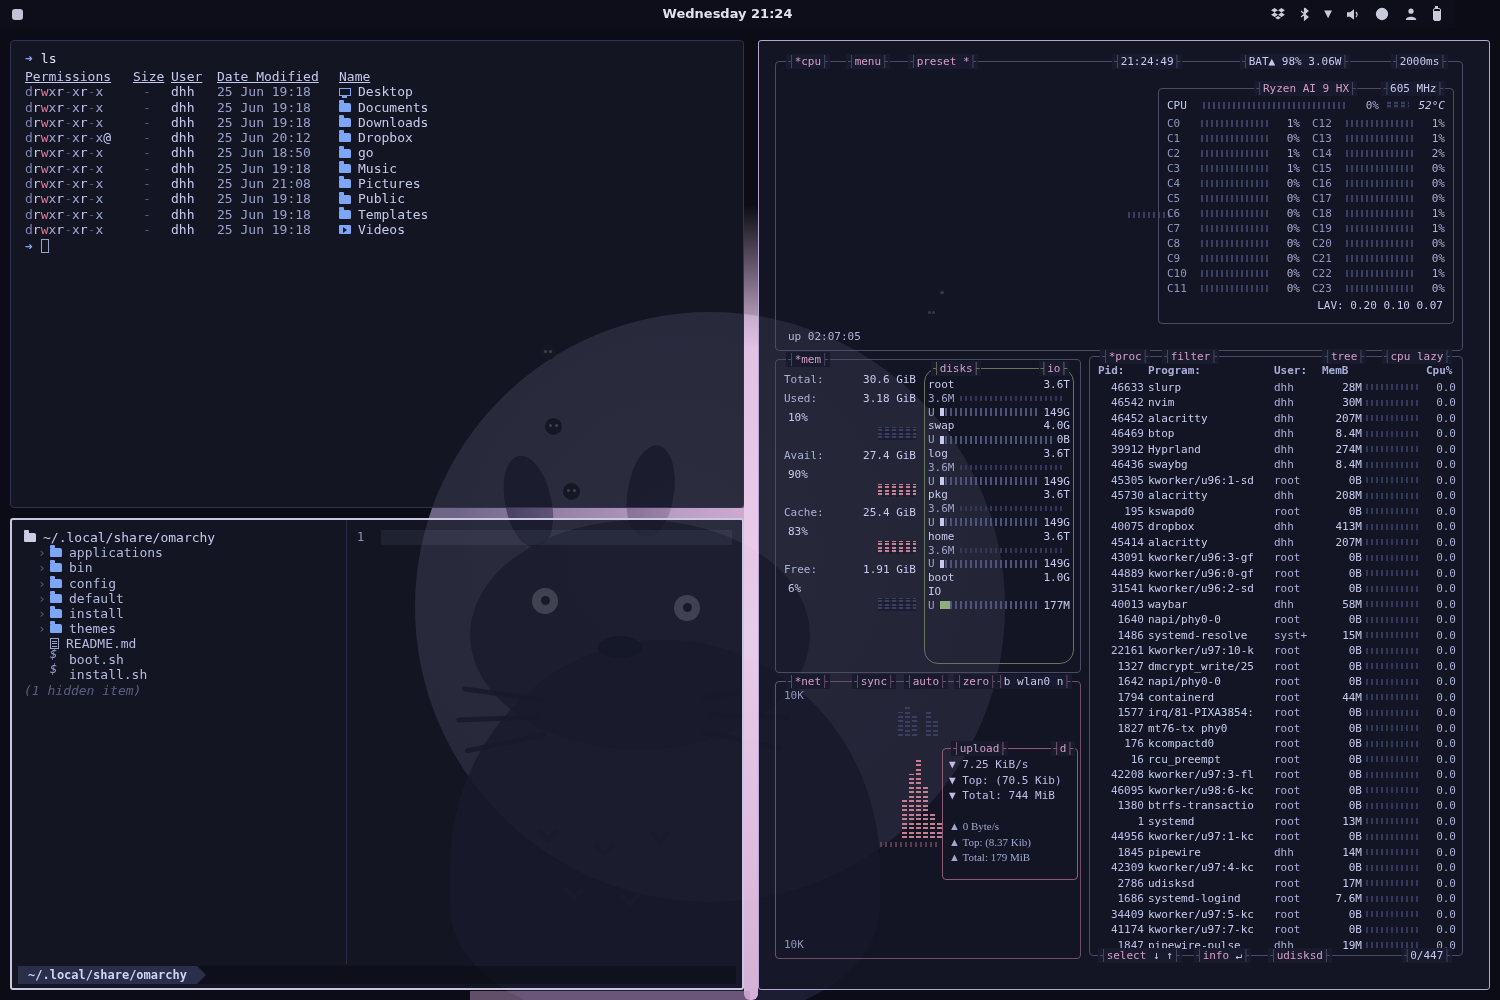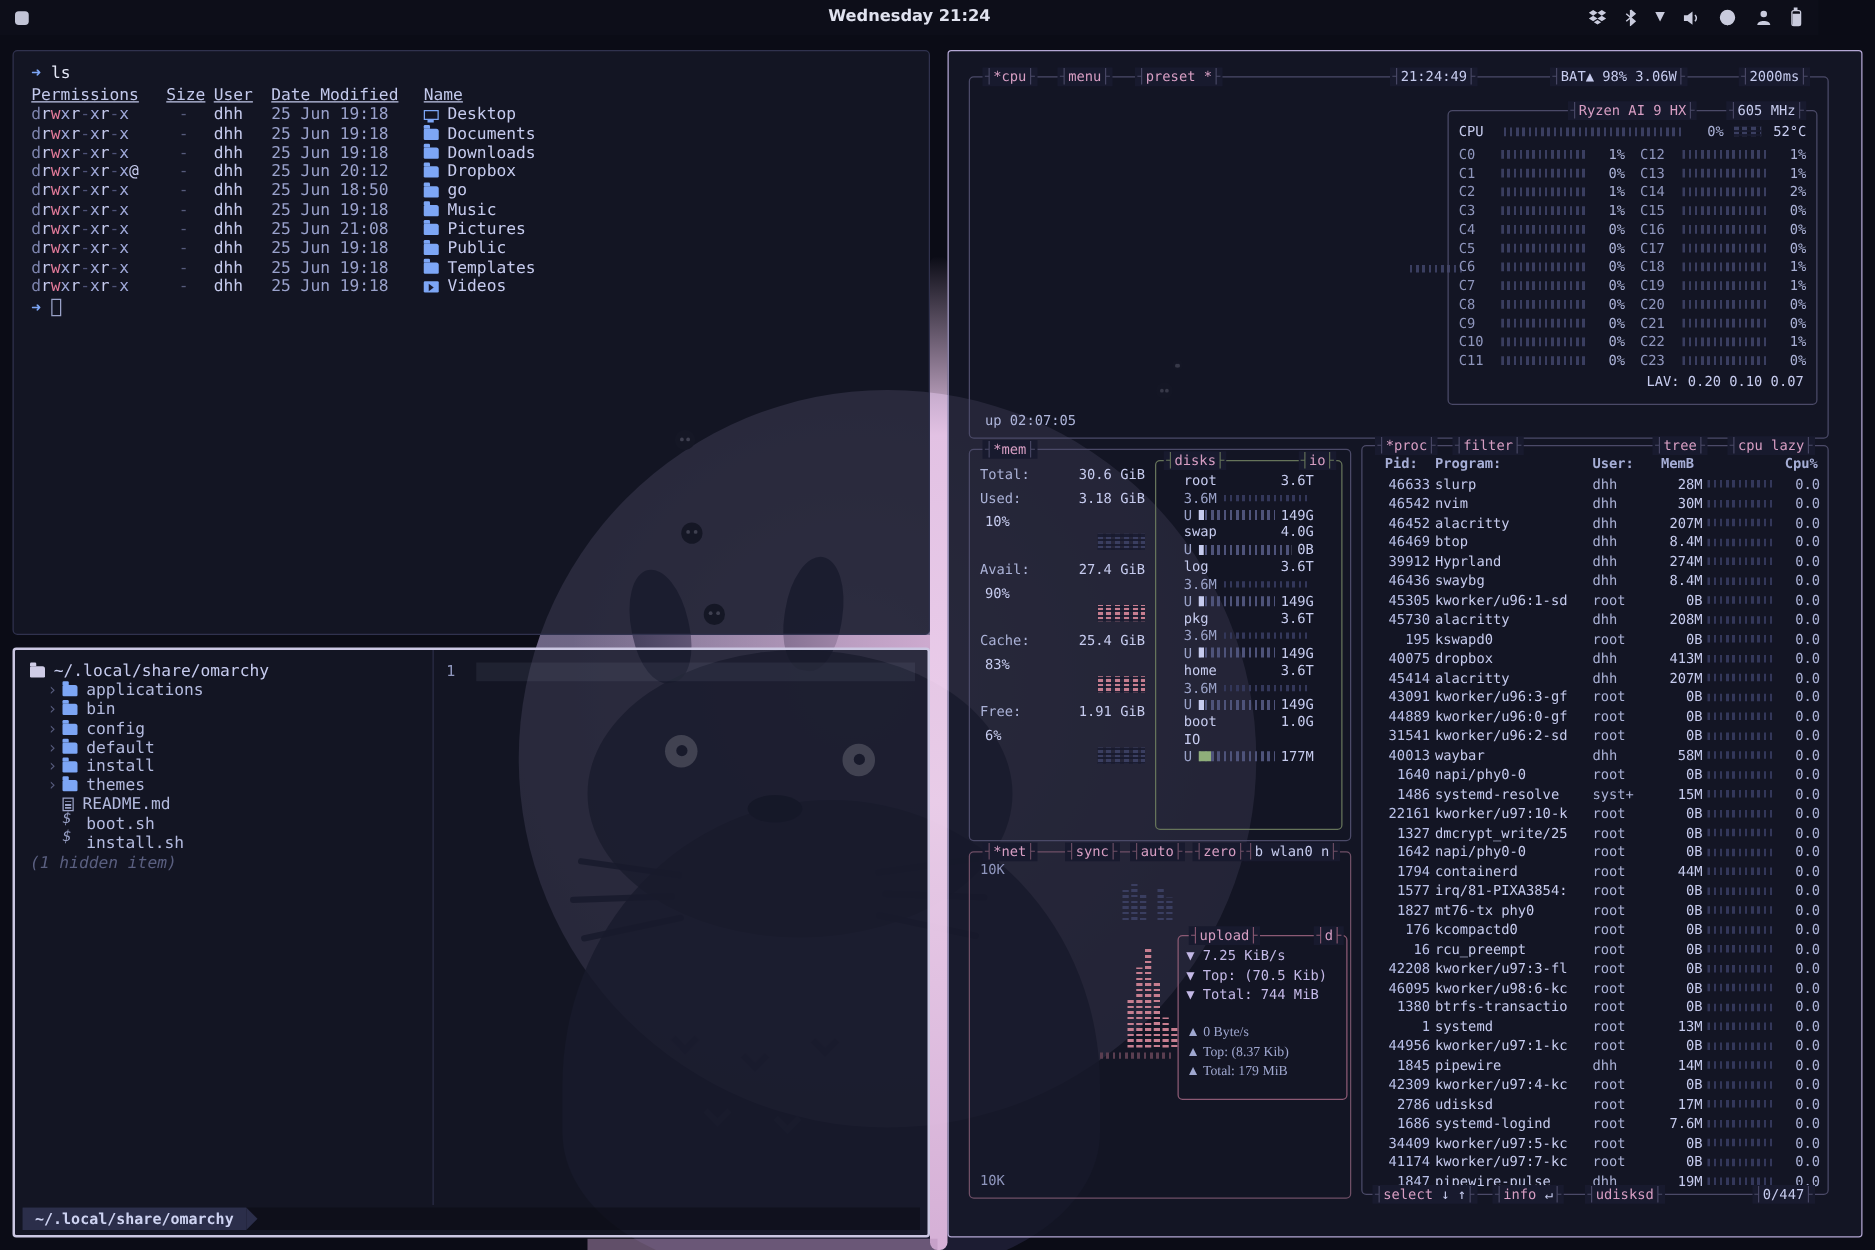--- a/index.html
+++ b/index.html
@@ -113,34 +113,34 @@
   .hdots { background:repeating-linear-gradient(90deg, currentColor 0 2px, transparent 2px 5px); }
   .dotgrid { background:
       repeating-linear-gradient(0deg, rgba(24,26,46,.92) 0 1.6px, transparent 1.6px 3.6px),
       repeating-linear-gradient(90deg, currentColor 0 4px, transparent 4px 7px); }
   .vb { position:absolute; width:5px; background:repeating-linear-gradient(0deg, currentColor 0 2px, transparent 2px 4.5px); }
   .vb.dim { color:#3a3e60; } .vb.rose { color:#c77e90; }
 
   .box-cpu   { left:16px; top:20px;  width:688px; height:290px; }
   .box-cores { right:8px; top:26px;  width:296px; height:236px; padding:8px 8px 4px; }
   .box-mem   { left:16px; top:318px; width:306px; height:314px; padding:10px 8px; }
-  .box-disks { left:148px; top:8px;  right:6px; bottom:8px; --bx:#66745a; padding:8px 22px 4px; }
+  .box-disks { left:148px; top:8px;  right:6px; bottom:8px; --bx:#66745a; padding:8px 3px 4px;border-radius:14px; }
   .box-net   { left:16px; top:640px; width:306px; height:278px; --bx:#6f4f66; }
   .box-nstat { left:166px; top:66px; width:136px; height:132px; --bx:#8c5a74; padding:8px 6px; }
   .box-proc  { left:330px; top:315px; width:374px; height:600px; padding:6px 8px; }
 
   .upt { position:absolute; left:12px; bottom:6px; color:#aeb5da; }
   .trace { position:absolute; left:352px; top:150px; width:44px; height:6px; color:#3a3e60; }
 
   .cpurow { display:flex; align-items:center; height:16px; }
   .cn2 { width:30px; color:#c6cbee; }
   .cm { flex:1; height:7px; color:#3a3e60; margin:0 6px; }
   .cp { width:26px; text-align:right; color:#aab1d6; }
   .tb { width:22px; height:8px; color:#3a3e60; margin-left:8px; }
-  .ct { width:36px; text-align:right; color:#c6cbee; }
+  .ct { width:36px; text-align:right; color:#c6cbee;font-style:italic; }
   .cores { display:grid; grid-template-columns:1fr 1fr; column-gap:12px; grid-template-rows:repeat(12,15px);
            grid-auto-flow:column; margin-top:3px; }
   .core { display:flex; align-items:center; }
   .core .cn { width:28px; color:#8f96bd; }
   .core .cp { width:24px; }
   .lav { text-align:right; color:#c6cbee; padding-right:2px; margin-top:2px; }
 
   .mstats { width:140px; }
   .mstat .l1 { display:flex; justify-content:space-between; width:132px; height:19px; line-height:19px; }
   .mstat .lab { color:#aab1d6; } .mstat .val { color:#c6cbee; }
@@ -165,21 +165,21 @@
                  repeating-linear-gradient(90deg,#4e537a 0 2px, transparent 2px 5px); }
 
   .scale { position:absolute; left:8px; color:#8f96bd; }
   .ngraph { position:absolute; left:104px; top:20px; width:150px; height:170px; }
   .ntail { position:absolute; left:0; top:140px; width:60px; height:5px; color:#5a3e50; }
   .nrow { height:15.5px; line-height:15.5px; white-space:nowrap; }
   .row-d { color:#c3b8e6; } .row-u { color:#9fa7cf;font-family:Liberation Serif, serif; }
 
   .phead, .prow { display:grid; grid-template-columns:46px 122px 44px 40px 56px 30px; column-gap:4px; height:15.5px; align-items:center; }
   .phead { color:#a6aed6; font-weight:bold; margin-bottom:1px; }
-  .phead .hr { text-align:center; }
+  .phead .hr { text-align:left; }
   .ppid { text-align:right; color:#b9c0e8; }
   .pprog { color:#c6cbee; overflow:hidden; white-space:nowrap; }
   .puser { color:#aab1d6; }
   .pmem { text-align:right; color:#c6cbee; }
   .pm { width:54px; height:6px; color:#33375a; }
   .pcpu { text-align:right; color:#aab1d6; }
 </style>
 </head>
 <body>
 

